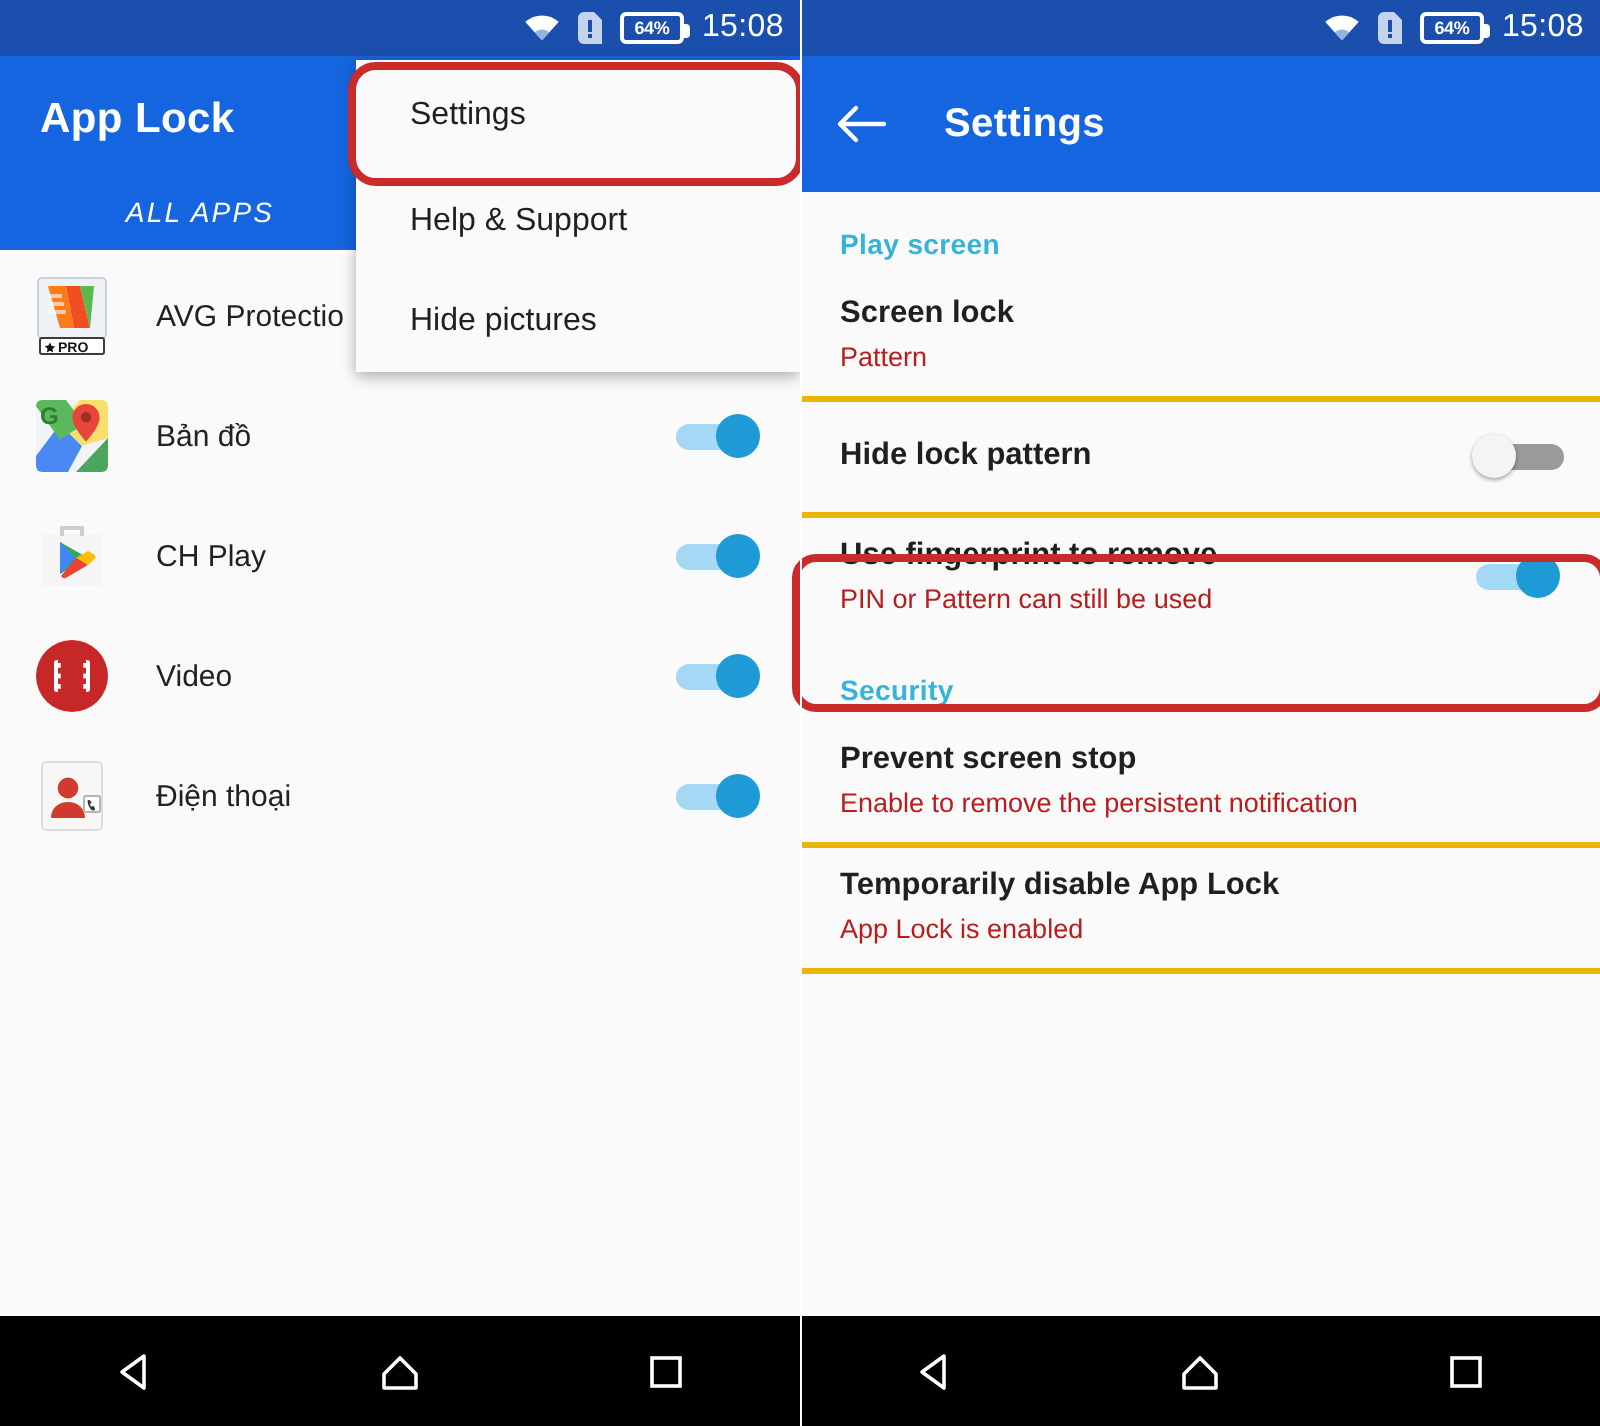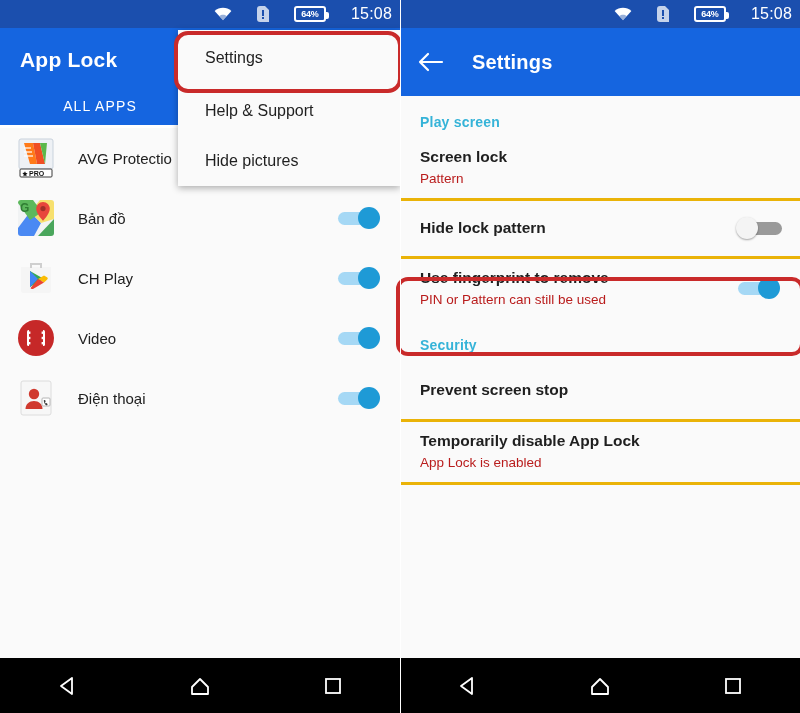--- a/index.html
+++ b/index.html
@@ -8,21 +8,21 @@
     font-family: "Liberation Sans", sans-serif;
     background: #ffffff;
     overflow: hidden;
   }
   .screens { position: relative; width: 800px; height: 713px; display: flex; }
   .panel { position: relative; width: 400px; height: 713px; overflow: hidden; background: #fafafa; }
 
   
   .statusbar {
     height: 28px; background: #1b4fae; display: flex; align-items: center;
-    justify-content: flex-end; padding-right: 8px; gap: 25px;
+    justify-content: flex-end; padding-right: 8px; gap: 9px;
     color: #ffffff;
   }
   .statusbar .clock { font-size: 16px; font-weight: 400; letter-spacing: 0.2px; }
   .ic { display: block; }
 
   .batt {
     position: relative; width: 32px; height: 16px; border: 2px solid #fff;
     border-radius: 3px; display: flex; align-items: center; justify-content: center;
   }
   .batt:after {
@@ -33,21 +33,21 @@
 
   
   .appbar { background: #1565e0; color: #fff; }
   .appbar-left { height: 100px; }
   .appbar-title {
     font-size: 21px; font-weight: bold; padding: 20px 0 0 20px; letter-spacing: 0.2px;
   }
   .tabs { display: flex; height: 44px; margin-top: 12px; position: relative; }
   .tab {
     flex: 1; display: flex; align-items: center; justify-content: center;
-    font-size: 14px; letter-spacing: 1.1px; color: #d6e6fb;
+    font-size: 14px; letter-spacing: 1.1px; color: #d6e6fb; font-style: italic;
   }
   .tab.active { color: #ffffff; }
   .tab-indicator {
     position: absolute; bottom: 0; left: 0; width: 200px; height: 3px; background: #ffffff;
   }
 
   .appbar-right { height: 68px; display: flex; align-items: center; padding-left: 18px; gap: 28px; }
   .backarrow { width: 26px; height: 22px; }
   .appbar-right .title { font-size: 20px; font-weight: bold; letter-spacing: 0.2px; }
 
@@ -324,20 +324,21 @@
           <div class="thumb"></div>
         </div>
       </div>
 
 
       <div class="sec-header">Security</div>
 
       <div class="set-row noline">
         <div class="set-text">
           <div class="set-title">Prevent screen stop</div>
+          <div class="set-sub">Enable to remove the persistent notification</div>
         </div>
       </div>
 
       <div class="set-row">
         <div class="set-text">
           <div class="set-title">Temporarily disable App Lock</div>
           <div class="set-sub">App Lock is enabled</div>
         </div>
       </div>
 

